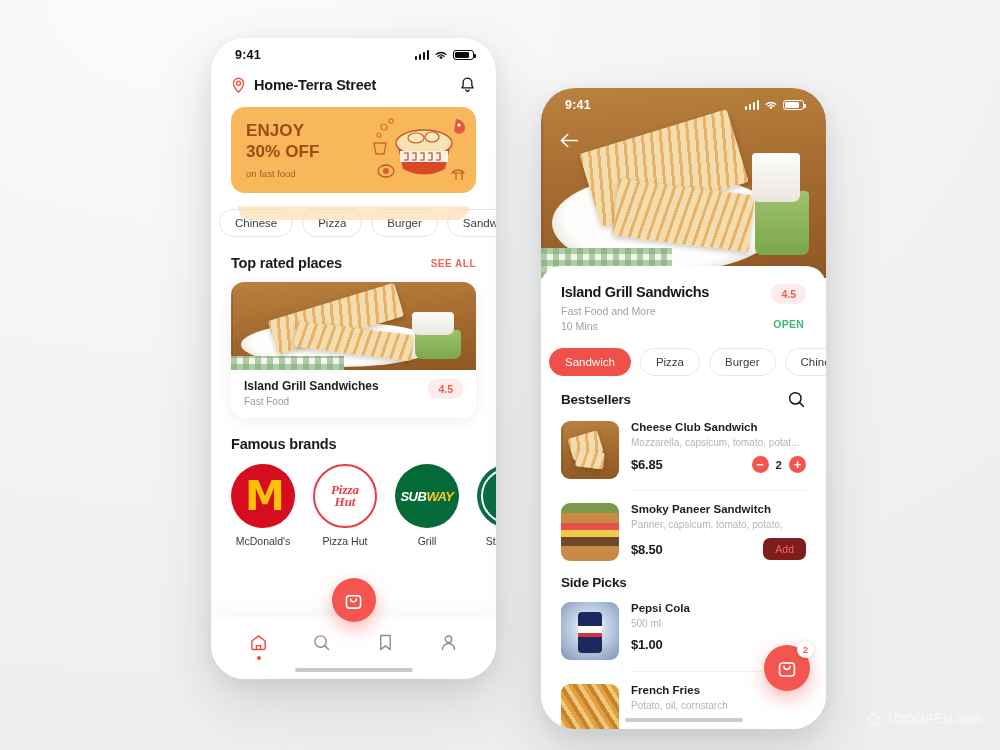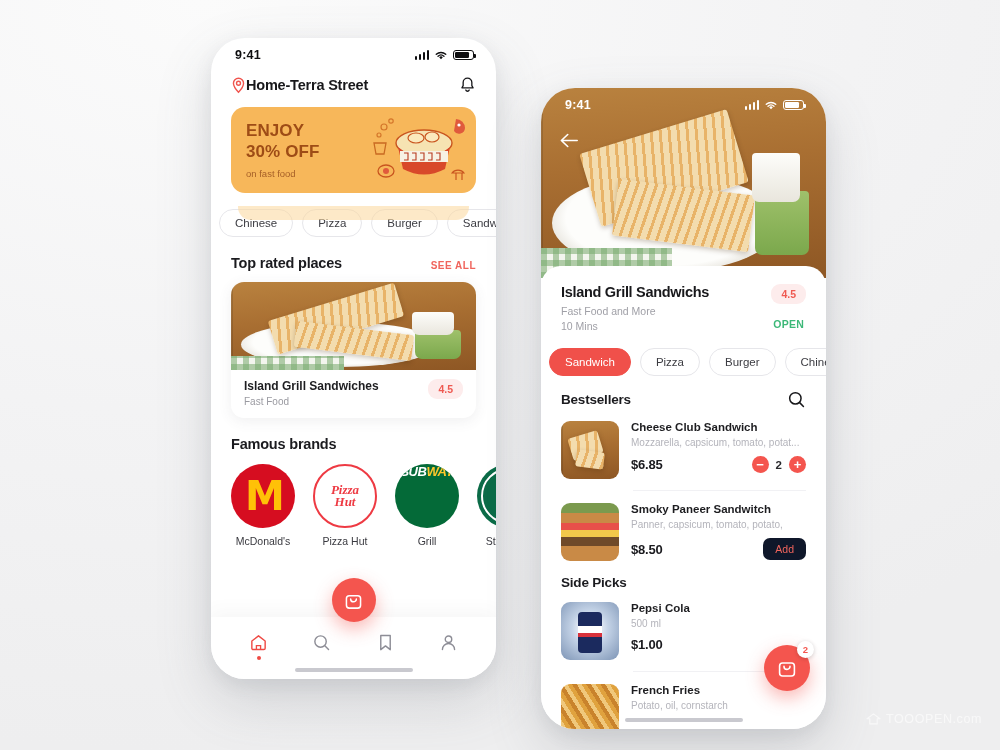--- a/index.html
+++ b/index.html
@@ -38,21 +38,21 @@
   .bars i { width:2.5px; border-radius:1px; background:currentColor; display:block; }
   .bars i:nth-child(1){ height:4px; } .bars i:nth-child(2){ height:6px; }
   .bars i:nth-child(3){ height:8px; } .bars i:nth-child(4){ height:10px; }
   .batt { width:21px; height:10.5px; border:1.4px solid currentColor;
           border-radius:3px; position:relative; padding:1.3px; }
   .batt::after { content:""; position:absolute; right:-3.2px; top:3px;
                  width:1.8px; height:4px; border-radius:0 1px 1px 0; background:currentColor; }
   .batt span { display:block; height:100%; width:86%; background:currentColor; border-radius:1.3px; }
 
   
-  .p1-head { display:flex; align-items:center; padding:4px 20px 0 20px; gap:0; }
+  .p1-head { display:flex; align-items:center; padding:4px 20px 0 20px; gap:8px; }
   .loc-title { font-size:14.5px; font-weight:bold; color:#18181b; letter-spacing:-.2px; flex:1; }
   .bell { margin-left:auto; }
 
   .banner {
     margin:13px 20px 0 20px; height:86px; border-radius:14px;
     background:#f7b75a; position:relative; overflow:hidden;
   }
   .banner-shadow {
     position:absolute; left:27px; right:27px; top:99px; height:14px;
     background:#fbd79b; border-radius:0 0 13px 13px; opacity:.55;
@@ -61,21 +61,21 @@
   .ban-l1, .ban-l2 { font-size:17px; font-weight:bold; color:#9e4c16; letter-spacing:.1px; line-height:21px; }
   .ban-l3 { font-size:9.5px; color:#a65f27; margin-top:6px; }
 
   .chips { display:flex; gap:9px; padding:16px 0 0 8px; }
   .chip {
     border:1px solid #e6e6ea; background:#fff; color:#3c3c42;
     border-radius:20px; padding:7px 15px; font-size:11.5px; white-space:nowrap;
   }
   .chip.active { background:#f0504a; border-color:#f0504a; color:#fff; }
 
-  .sec-head { display:flex; align-items:flex-end; padding:18px 20px 0 20px;gap:44px; }
+  .sec-head { display:flex; align-items:center; padding:18px 20px 0 20px;gap:44px; }
   .sec-title { font-size:14.5px; font-weight:bold; color:#1b1b1f; letter-spacing:-.2px; }
   .see-all { margin-left:auto; font-size:10px; color:#f0645c; font-weight:bold; letter-spacing:.5px; }
 
   .rest-card {
     margin:11px 20px 0 20px; border-radius:13px; background:#fff; overflow:hidden;
     box-shadow:0 3px 14px rgba(80,80,90,.09);
   }
   .rest-img { height:88px; position:relative; }
   .rest-body { padding:9px 13px 11px 13px; display:flex; align-items:flex-start; }
   .rest-name { font-size:12px; font-weight:bold; color:#1d1d20; }
@@ -94,21 +94,21 @@
   .mcd { background:#d60d20; }
   .mcd .m { position:absolute; inset:0; display:flex; align-items:center; justify-content:center;
             color:#ffc107; font-size:40px; font-weight:bold; font-family:"DejaVu Sans", sans-serif;
             line-height:1; letter-spacing:-4px; }
   .ph { background:#fff; border:2px solid #ee3a43; }
   .ph .w { position:absolute; inset:0; display:flex; flex-direction:column;
            align-items:center; justify-content:center; color:#ee3a43; line-height:.92; }
   .ph .w b { font-size:13px; font-style:italic; font-family:"Liberation Serif", serif; }
   .ph .w i { font-size:13px; font-style:italic; font-weight:bold; font-family:"Liberation Serif", serif; }
   .sub { background:#046a38; }
-  .sub .w { position:absolute; inset:0; display:flex; justify-content:center;
+  .sub .w { position:absolute; inset:0; display:flex; align-items:center; justify-content:center;
             color:#fff; font-size:13px; font-weight:bold; font-style:italic; letter-spacing:-.5px; }
   .sub .w em { color:#ffc72c; font-style:italic; }
   .sbux { background:#0b6b47; }
   .sbux .ring { position:absolute; inset:4px; border-radius:50%; border:2px solid #fff; }
   .sbux .ring2 { position:absolute; inset:10px; border-radius:50%; background:#0b6b47; }
   .sbux .txt { position:absolute; inset:0; display:flex; align-items:center; justify-content:center;
                color:#fff; font-size:8px; font-weight:bold; }
 
   
   .navbar {
@@ -154,21 +154,21 @@
   .fbody { flex:1; padding-left:12px; min-width:0; }
   .fname { font-size:11.5px; font-weight:bold; color:#1d1d20; }
   .fdesc { font-size:10px; color:#b4b4bb; margin-top:4px; white-space:nowrap; overflow:hidden; }
   .frow { display:flex; align-items:center; margin-top:8px; }
   .fprice { font-size:13px; font-weight:bold; color:#1a1a1e; letter-spacing:-.2px; }
   .stepper { margin-left:auto; display:flex; align-items:center; gap:7px; }
   .circ { width:17px; height:17px; border-radius:50%; background:#f4554e;
           display:flex; align-items:center; justify-content:center; color:#fff;
           font-size:13px; font-weight:bold; line-height:0; }
   .qty { font-size:11.5px; color:#2a2a2e; font-weight:bold; }
-  .addbtn { margin-left:auto; background:#0f172a; color:#f0645c; font-size:10.5px;
+  .addbtn { margin-left:auto; background:#7f1d1d; color:#f0645c; font-size:10.5px;
             border-radius:7px; padding:5px 12px; }
   .divider { height:1px; background:#f1f1f4; margin:11px 20px 0 92px; }
 
   #fab2 { right:16px; bottom:38px; width:46px; height:46px; }
   .badge {
     position:absolute; right:-4px; top:-4px; width:17px; height:17px; border-radius:50%;
     background:#fff; color:#f4554e; font-size:9.5px; font-weight:bold;
     display:flex; align-items:center; justify-content:center;
     box-shadow:0 1px 4px rgba(0,0,0,.18);
   }

